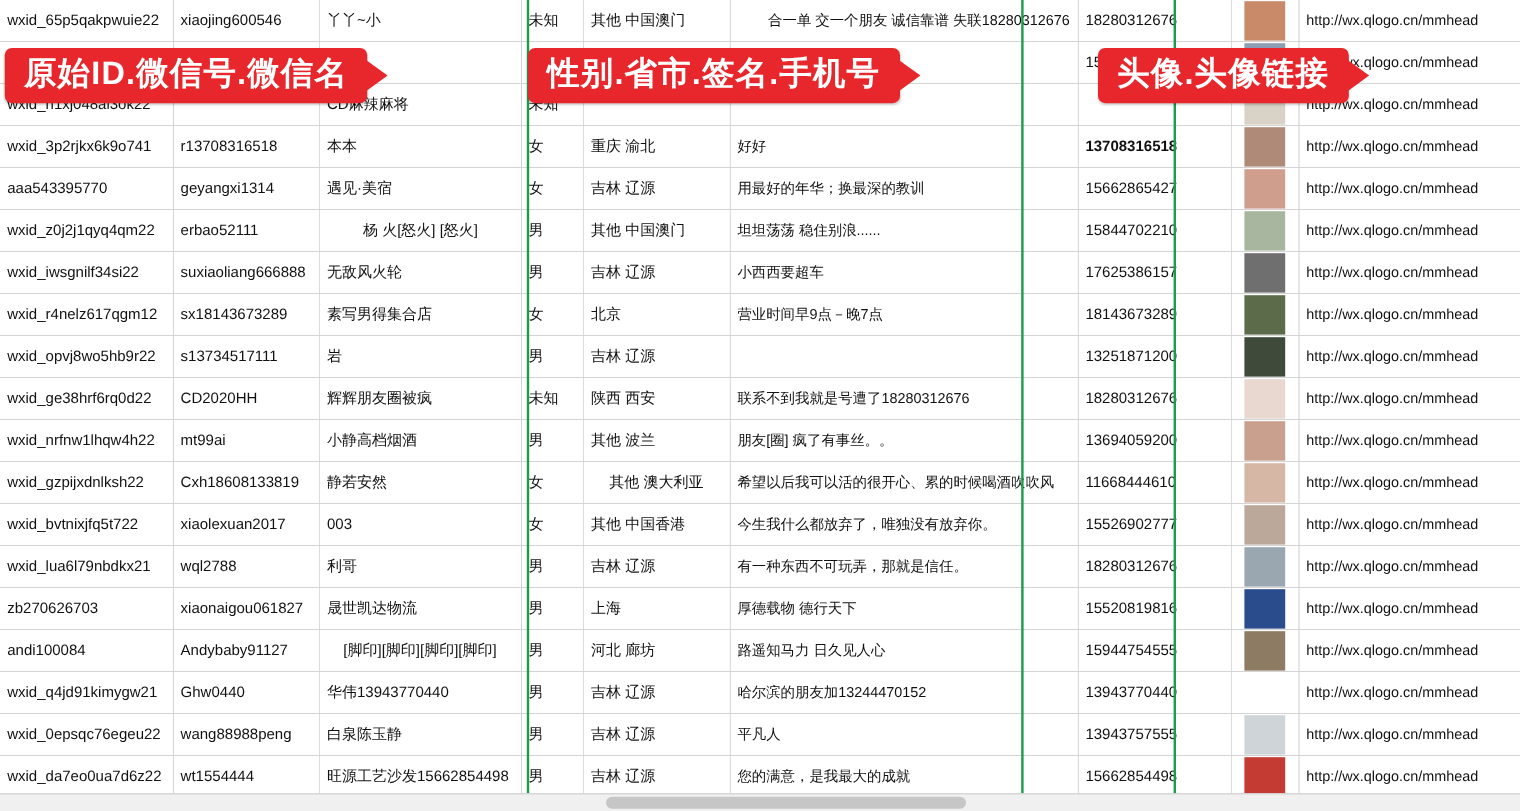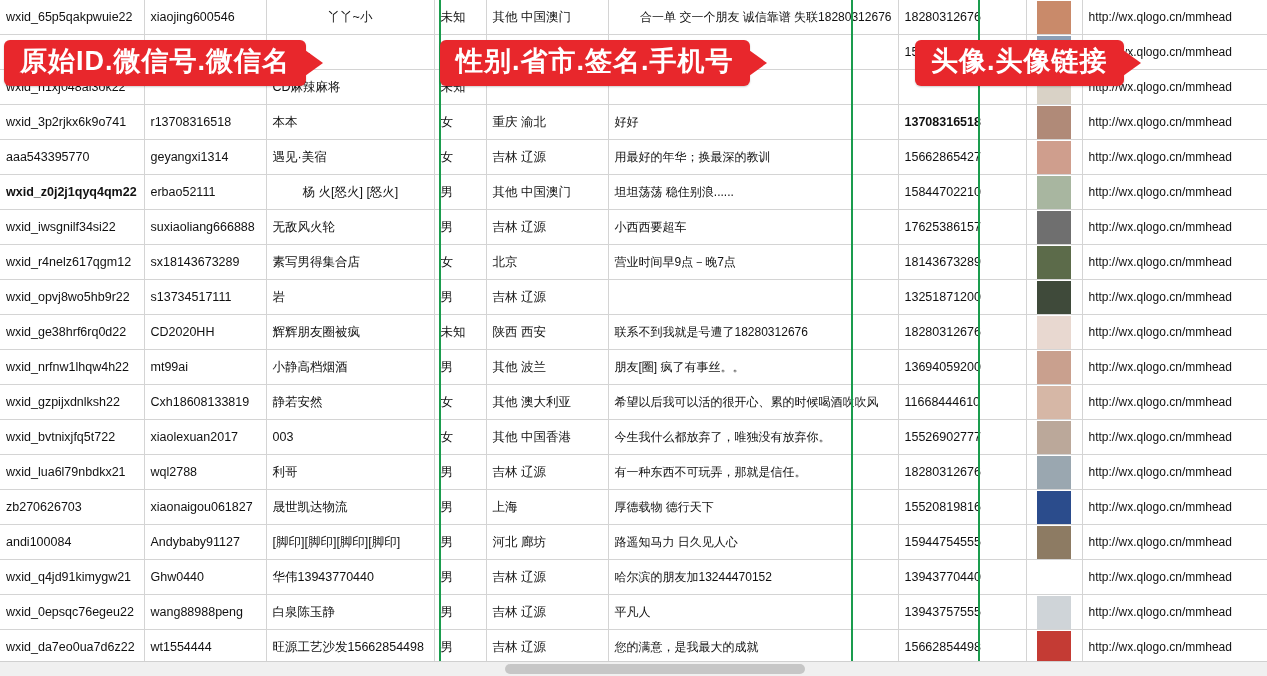--- a/index.html
+++ b/index.html
@@ -134,21 +134,21 @@
         <col class="c4">
       <col class="c5">
         <col class="c6">
         <col class="c7">
         <col class="c8">
     </colgroup>
     <tbody id="tbody">
         <tr>
           <td class="c0" style="position: relative;">wxid_65p5qakpwuie22</td>
           <td class="c1" style="position: relative;">xiaojing600546</td>
-          <td class="c2" style="position: relative; text-align: center;">丫丫~小</td>
+          <td class="c2" style="position: relative;">丫丫~小</td>
           <td class="c3" style="position: relative;">未知</td>
           <td class="c4" style="position: relative;">其他 中国澳门</td>
           <td class="c5" style="position: relative; text-align: right;">合一单 交一个朋友 诚信靠谱 失联18280312676</td>
           <td class="c6" style="position: relative;">18280312676</td>
           <td class="c7" style="position: relative;">
             <div class="thumb" style="background: rgb(201, 138, 106);"></div>
           </td>
           <td class="c8" style="position: relative;">http://wx.qlogo.cn/mmhead</td>
         </tr>
         <tr>
@@ -197,21 +197,21 @@
           <td class="c3" style="position: relative;">女</td>
           <td class="c4" style="position: relative;">吉林 辽源</td>
           <td class="c5" style="position: relative;">用最好的年华；换最深的教训</td>
           <td class="c6" style="position: relative;">15662865427</td>
           <td class="c7" style="position: relative;">
             <div class="thumb" style="background: rgb(207, 158, 141);"></div>
           </td>
           <td class="c8" style="position: relative;">http://wx.qlogo.cn/mmhead</td>
         </tr>
         <tr>
-          <td class="c0" style="position: relative; font-weight: bold;">wxid_z0j2j1qyq4qm22</td>
+          <td class="c0" style="position: relative;">wxid_z0j2j1qyq4qm22</td>
           <td class="c1" style="position: relative;">erbao52111</td>
           <td class="c2" style="position: relative; padding-left: 36px;">杨 火[怒火] [怒火]</td>
           <td class="c3" style="position: relative;">男</td>
           <td class="c4" style="position: relative;">其他 中国澳门</td>
           <td class="c5" style="position: relative;">坦坦荡荡 稳住别浪......</td>
           <td class="c6" style="position: relative;">15844702210</td>
           <td class="c7" style="position: relative;">
             <div class="thumb" style="background: rgb(168, 182, 160);"></div>
           </td>
           <td class="c8" style="position: relative;">http://wx.qlogo.cn/mmhead</td>
@@ -279,21 +279,21 @@
           <td class="c7" style="position: relative;">
             <div class="thumb" style="background: rgb(201, 160, 142);"></div>
           </td>
           <td class="c8" style="position: relative;">http://wx.qlogo.cn/mmhead</td>
         </tr>
         <tr>
           <td class="c0" style="position: relative;">wxid_gzpijxdnlksh22</td>
           <td class="c1" style="position: relative;">Cxh18608133819</td>
           <td class="c2" style="position: relative;">静若安然</td>
           <td class="c3" style="position: relative;">女</td>
-          <td class="c4" style="position: relative;">其他 澳大利亚</td>
+          <td class="c4" style="position: relative; text-align: center;">其他 澳大利亚</td>
           <td class="c5" style="position: relative;">希望以后我可以活的很开心、累的时候喝酒吹吹风</td>
           <td class="c6" style="position: relative;">11668444610</td>
           <td class="c7" style="position: relative;">
             <div class="thumb" style="background: rgb(214, 183, 166);"></div>
           </td>
           <td class="c8" style="position: relative;">http://wx.qlogo.cn/mmhead</td>
         </tr>
         <tr>
           <td class="c0" style="position: relative;">wxid_bvtnixjfq5t722</td>
           <td class="c1" style="position: relative;">xiaolexuan2017</td>
@@ -329,21 +329,21 @@
           <td class="c5" style="position: relative;">厚德载物 德行天下</td>
           <td class="c6" style="position: relative;">15520819816</td>
           <td class="c7" style="position: relative;">
             <div class="thumb" style="background: rgb(43, 76, 140);"></div>
           </td>
           <td class="c8" style="position: relative;">http://wx.qlogo.cn/mmhead</td>
         </tr>
         <tr>
           <td class="c0" style="position: relative;">andi100084</td>
           <td class="c1" style="position: relative;">Andybaby91127</td>
-          <td class="c2" style="position: relative;">[脚印][脚印][脚印][脚印]</td>
+          <td class="c2" style="position: relative; text-align: center;">[脚印][脚印][脚印][脚印]</td>
           <td class="c3" style="position: relative;">男</td>
           <td class="c4" style="position: relative;">河北 廊坊</td>
           <td class="c5" style="position: relative;">路遥知马力 日久见人心</td>
           <td class="c6" style="position: relative;">15944754555</td>
           <td class="c7" style="position: relative;">
             <div class="thumb" style="background: rgb(141, 123, 99);"></div>
           </td>
           <td class="c8" style="position: relative;">http://wx.qlogo.cn/mmhead</td>
         </tr>
         <tr>

